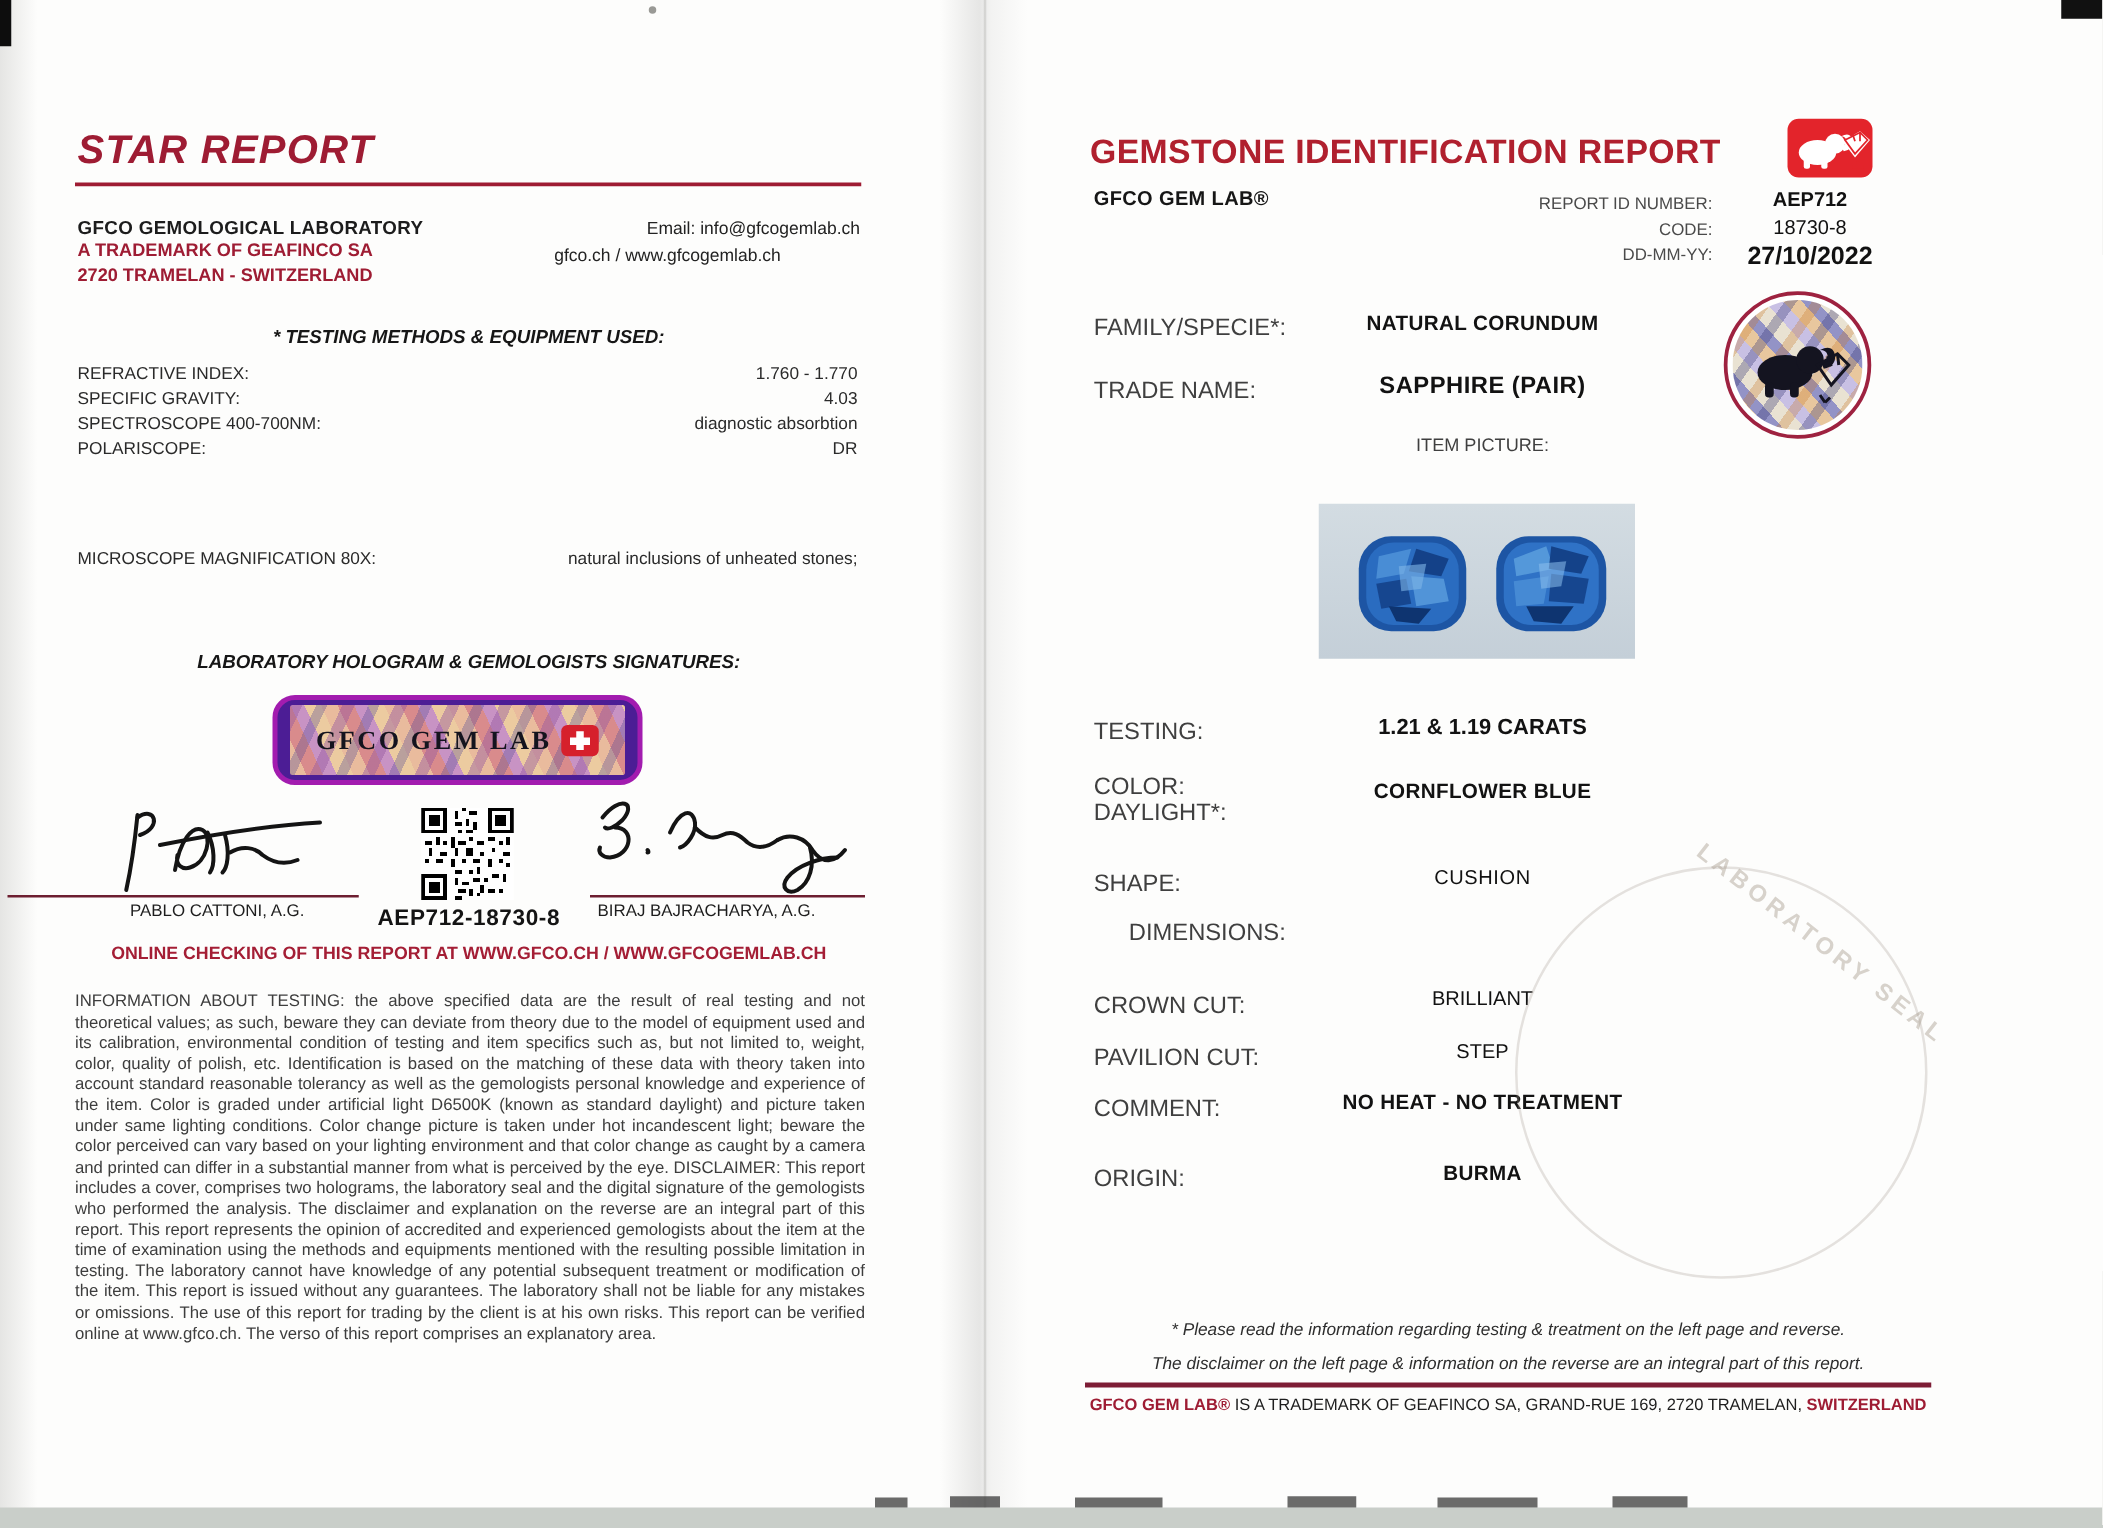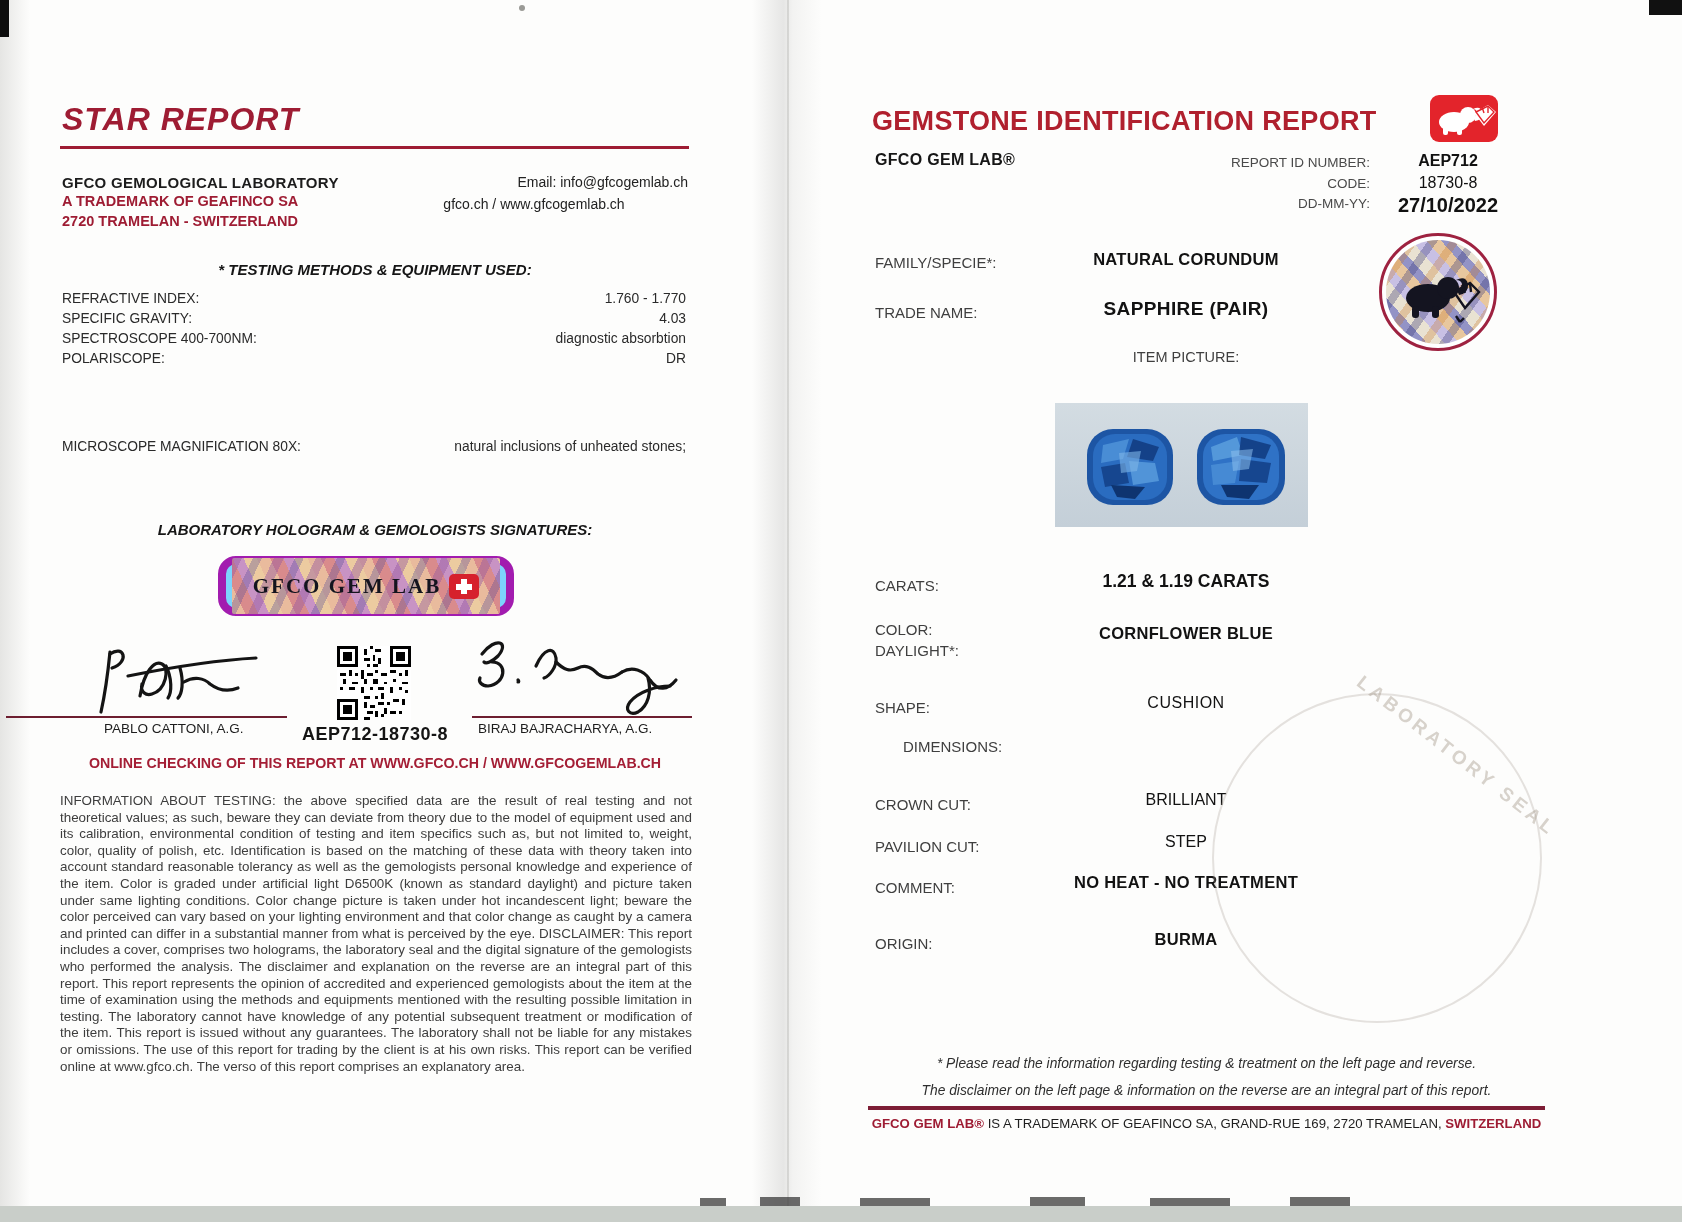--- a/index.html
+++ b/index.html
@@ -28,22 +28,22 @@
   .lab-trademark { position:absolute; left:62px; top:193px; font-size:14.5px; font-weight:bold; color:#9e1c33; }
   .lab-address { position:absolute; left:62px; top:213px; font-size:14.5px; font-weight:bold; color:#9e1c33; }
   .lab-email { position:absolute; left:380px; top:174px; width:308px; text-align:right; font-size:14px; color:#222; }
   .lab-site  { position:absolute; left:380px; top:196px; width:308px; text-align:center; font-size:14px; color:#222; }
   .testing-heading { position:absolute; left:60px; top:261px; width:630px; text-align:center;
     font-size:15px; font-weight:bold; font-style:italic; color:#161616; }
   .trow { position:absolute; left:62px; width:624px; display:flex; justify-content:space-between;
     font-size:13.8px; color:#2a2a2a; }
   .holo-heading { position:absolute; left:60px; top:521px; width:630px; text-align:center;
     font-size:15px; font-weight:bold; font-style:italic; color:#161616; }
-  .holo-frame { position:absolute; left:218px; top:556px; width:296px; height:60px;
-    border:8px solid #a21caf; border-radius:18px; background:#7dd3fc; display:flex; align-items:center; justify-content:center; }
+  .holo-frame { position:absolute; left:218px; top:556px; width:296px; height:72px;
+    border:4px solid #a21caf; border-radius:18px; background:#4c1d95; display:flex; align-items:center; justify-content:center; }
   .holo-sticker { width:268px; height:56px; display:flex; align-items:center; justify-content:center; gap:8px;
     background:
       repeating-linear-gradient(115deg, rgba(150,90,160,.45) 0 9px, rgba(255,255,255,0) 9px 19px, rgba(90,80,150,.35) 19px 27px, rgba(255,255,255,0) 27px 38px),
       repeating-linear-gradient(65deg, #e9bb9d 0 12px, #d98b8c 12px 24px, #c893c4 24px 34px, #eccba0 34px 46px);
     border-radius:2px; }
   .holo-sticker-text { font-family:"Liberation Serif", serif; font-weight:bold; font-size:21px; letter-spacing:2px; color:#14141e; }
   .swiss-box { position:relative; width:30px; height:25px; background:#d6202c; border-radius:5px; }
   .swiss-box::before { content:""; position:absolute; left:12px; top:5px; width:6px; height:15px; background:#fff; }
   .swiss-box::after  { content:""; position:absolute; left:7px; top:10px; width:16px; height:6px; background:#fff; }
   .sig-svg { position:absolute; }
@@ -64,21 +64,21 @@
   .gemlab-name { position:absolute; left:875px; top:151px; font-size:16px; font-weight:bold; color:#161616; letter-spacing:.3px; }
   .id-label { position:absolute; left:1150px; width:220px; text-align:right; font-size:13.5px; color:#4a4a4a; }
   .id-value { position:absolute; left:1392px; width:112px; text-align:center; color:#111; }
   .logo-badge { position:absolute; left:1430px; top:95px; width:68px; height:47px; background:#e3242b; border-radius:9px; }
   .seal { position:absolute; left:1379px; top:233px; width:118px; height:118px; border-radius:50%;
     border:3px solid #9e2240; background:#fff; display:flex; align-items:center; justify-content:center; }
   .seal-inner { width:104px; height:104px; border-radius:50%; overflow:hidden; position:relative;
     background:
       repeating-linear-gradient(-55deg, rgba(60,60,120,.35) 0 8px, rgba(255,255,255,0) 8px 16px, rgba(200,120,40,.30) 16px 24px, rgba(255,255,255,0) 24px 34px),
       repeating-linear-gradient(48deg, #c8c0e4 0 11px, #e8c79e 11px 22px, #9393c6 22px 31px, #e9e2d2 31px 44px); }
-  .field-label { position:absolute; left:875px; font-size:15px; color:#3f3f3f; white-space:pre-line; line-height:21px; }
+  .field-label { position:absolute; left:875px; font-size:19px; color:#3f3f3f; white-space:pre-line; line-height:21px; }
   .field-value { position:absolute; left:960px; width:452px; text-align:center; color:#121212; white-space:pre-line; }
   .v-b17 { font-size:17.5px; font-weight:bold; }
   .v-b16 { font-size:16.5px; font-weight:bold; letter-spacing:.3px; }
   .v-b19 { font-size:19px; font-weight:bold; letter-spacing:.4px; }
   .v-r16 { font-size:16px; }
   .v-dim { font-size:16px; line-height:27px; }
   .item-pic-label { position:absolute; left:960px; top:349px; width:452px; text-align:center; font-size:14.5px; color:#3f3f3f; }
   .item-picture { position:absolute; left:1055px; top:403px; width:253px; height:124px;
     background:linear-gradient(to bottom, #d3dce2, #c4cfd8); }
   .gem { position:absolute; }
@@ -282,21 +282,21 @@
       <rect x="10" y="9" width="76" height="66" rx="22" fill="#2f72c6"></rect>
       <polygon points="18,22 44,12 50,30 20,36" fill="#5b9fdd" opacity=".85"></polygon>
       <polygon points="48,12 78,20 72,34 46,30" fill="#123d82" opacity=".9"></polygon>
       <polygon points="18,40 46,36 42,58 20,60" fill="#4f93d8" opacity=".75"></polygon>
       <polygon points="48,34 78,38 74,58 46,56" fill="#16468f"></polygon>
       <polygon points="28,60 66,60 56,74 34,72" fill="#0e3470"></polygon>
       <polygon points="38,26 60,24 56,44 40,46" fill="#8cc0ec" opacity=".55"></polygon>
     </svg>
   </div>
 
-  <div class="field-label" style="top:575px;">CARATS:</div>
+  <div class="field-label" style="top:575px;">TESTING:</div>
   <div class="field-value v-b17" style="top:571px;">1.21 &amp; 1.19 CARATS</div>
 
   <div class="field-label" style="top:619px;">COLOR:
 DAYLIGHT*:</div>
   <div class="field-value v-b16" style="top:624px;">CORNFLOWER BLUE</div>
 
   <div class="field-label" style="top:697px;">SHAPE:</div>
   <div class="field-value v-r16" style="top:694px; letter-spacing:.5px;">CUSHION</div>
 
   <div class="field-label" style="top:736px;margin-left:28px;">DIMENSIONS:</div>

